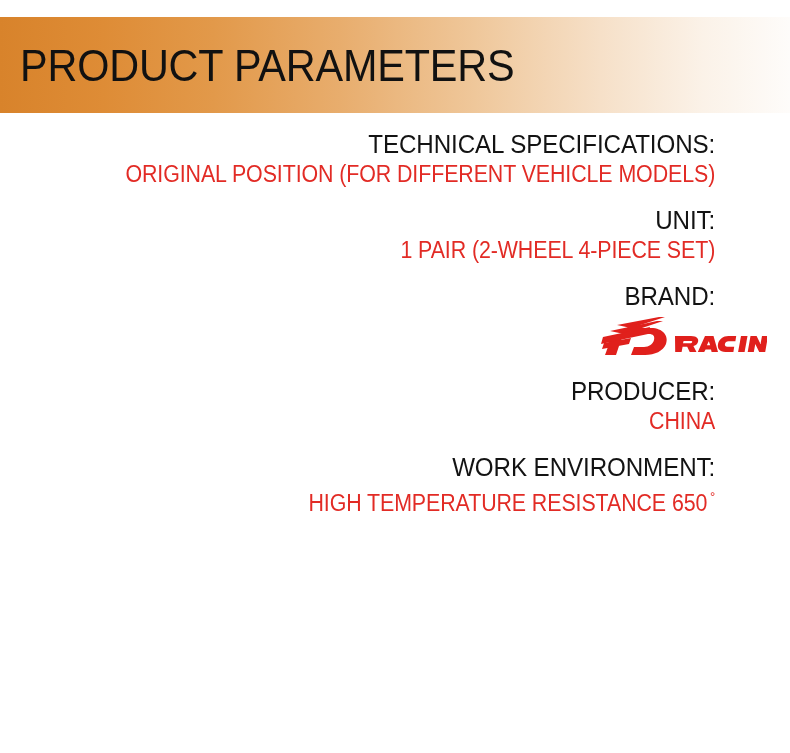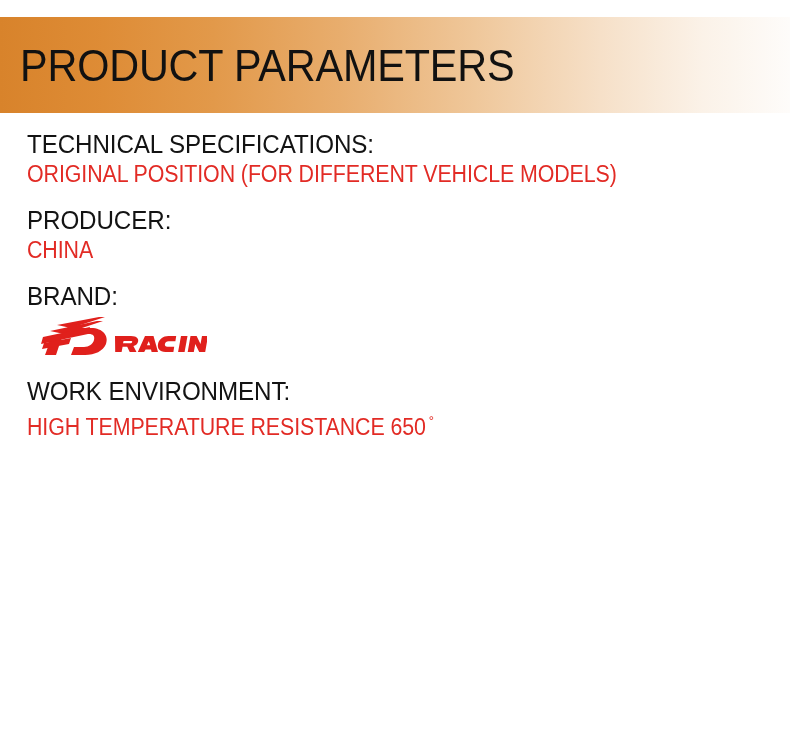--- a/index.html
+++ b/index.html
@@ -61,20 +61,21 @@
 
   
   .spec-list {
     position: absolute;
     left: 27px;
     top: 128px;
     width: 740px;
   }
   .spec-row {
     margin-bottom: 15px;
+    text-align: right;
   }
   .spec-row.gap-lg {
     margin-bottom: 26px;
   }
   .spec-label {
     color: #131313;
     font-size: 26px;
     line-height: 32px;
     font-weight: 400;
     letter-spacing: -0.1px;
@@ -114,24 +115,23 @@
     <div class="header-title">PRODUCT PARAMETERS</div>
   </div>
 
   <div class="spec-list">
 
     <div class="spec-row">
       <div class="spec-label">TECHNICAL SPECIFICATIONS:</div>
       <div class="spec-value">ORIGINAL POSITION (FOR DIFFERENT VEHICLE MODELS)</div>
     </div>
 
-
     <div class="spec-row">
-      <div class="spec-label">PRODUCER:</div>
-      <div class="spec-value">CHINA</div>
+      <div class="spec-label">UNIT:</div>
+      <div class="spec-value">1 PAIR (2-WHEEL 4-PIECE SET)</div>
     </div>
 
     <div class="spec-row">
       <div class="spec-label">BRAND:</div>
       <svg class="brand-logo" viewBox="0 0 180 40" xmlns="http://www.w3.org/2000/svg" role="img">
         <g fill="#e0201c">
 
           <path d="M30 9 L72 1 L78 1 L44 12 Z"></path>
           <path d="M23 15 L70 5 L76 5 L37 18 Z"></path>
 
@@ -164,20 +164,25 @@
           <path d="M163.5 20 L169.6 20 L173.5 28 L175 20 L181 20 L178.2 36 L172.2 36 L168.3 28
                    L166.8 36 L160.7 36 Z"></path>
 
           <path d="M196 20 L199.6 20 L198.8 25.2 L192 25.2 C189.9 25.2 188.6 26.6 188.3 28
                    C188 29.6 188.9 31 190.8 31 L192.6 31 L193 29 L190 29 L190.8 25 L200 25
                    L198 36 L189 36 C183 36 180.6 32.3 181.4 28 C182.3 23.4 186.6 20 191.8 20 Z"></path>
         </g>
       </svg>
     </div>
 
+    <div class="spec-row">
+      <div class="spec-label">PRODUCER:</div>
+      <div class="spec-value">CHINA</div>
+    </div>
+
 
     <div class="spec-row">
       <div class="spec-label">WORK ENVIRONMENT:</div>
       <div class="spec-value">
         <span>HIGH TEMPERATURE RESISTANCE 650</span><span class="deg">°</span>
       </div>
     </div>
 
 
   </div>

